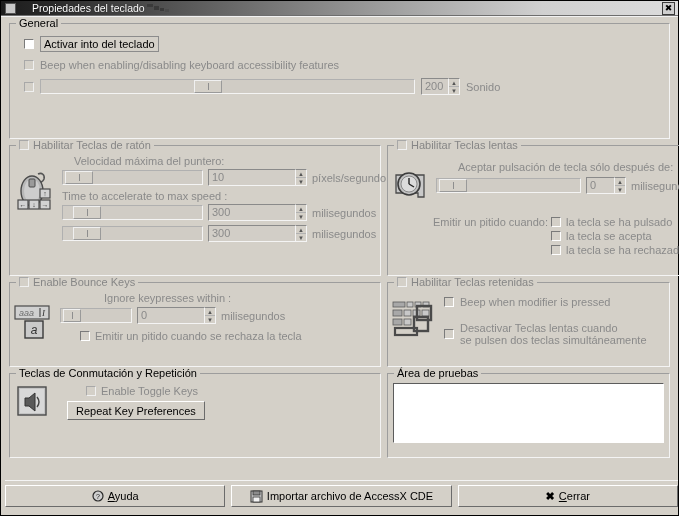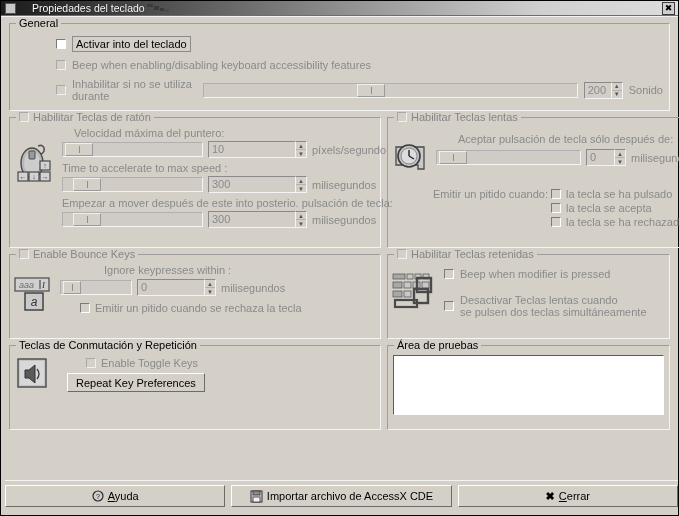--- a/index.html
+++ b/index.html
@@ -258,39 +258,38 @@
     <div class="title-icon"></div>
     <div class="title-text">Propiedades del teclado</div>
     <div class="title-deco"></div>
     <div class="title-spacer"></div>
     <div class="title-close">✖</div>
   </div>
 
   <div class="client">
     <div class="content">
 
-      <div class="frame" style="height:88px;padding-left:32px;">
+      <div class="frame" style="height:116px;">
         <div class="frame-legend">
           <span>General</span>
         </div>
         <div class="frame-body" style="padding-top:12px;">
 
           <div class="chk-row" style="margin-left:8px;">
             <span class="cb white"></span>
             <span class="focus-box">Activar into del teclado</span>
           </div>
 
           <div class="chk-row" style="margin-left:8px;">
             <span class="cb dim"></span>
             <span class="chk-label dim">Beep when enabling/disabling keyboard accessibility features</span>
           </div>
 
           <div class="chk-row" style="margin-left:8px; gap:6px;">
             <span class="cb dim"></span>
-            <span class="chk-label dim">Inhabilitar si no se utiliza durante</span>
             <span class="slider dim" style="width:375px; flex:0 0 auto;">
               <span class="thumb" style="left:41%;"></span>
             </span>
             <span class="spin">
               <span class="val" style="width:28px;">200</span>
               <span class="btns">
                 <span>▲</span>
                 <span>▼</span>
               </span>
             </span>
@@ -350,21 +349,20 @@
                 <span class="spin">
                   <span class="val">300</span>
                   <span class="btns">
                     <span>▲</span>
                     <span>▼</span>
                   </span>
                 </span>
                 <span class="unit">milisegundos</span>
               </div>
 
-              <div class="lbl-dim" style="margin:0 0 2px 0; white-space:nowrap;">Empezar a mover después de este into posterio. pulsación de tecla:</div>
               <div class="row">
                 <span class="slider dim" style="width:141px; flex:0 0 auto;">
                   <span class="thumb" style="left:10px;"></span>
                 </span>
                 <span class="spin">
                   <span class="val">300</span>
                   <span class="btns">
                     <span>▲</span>
                     <span>▼</span>
                   </span>

